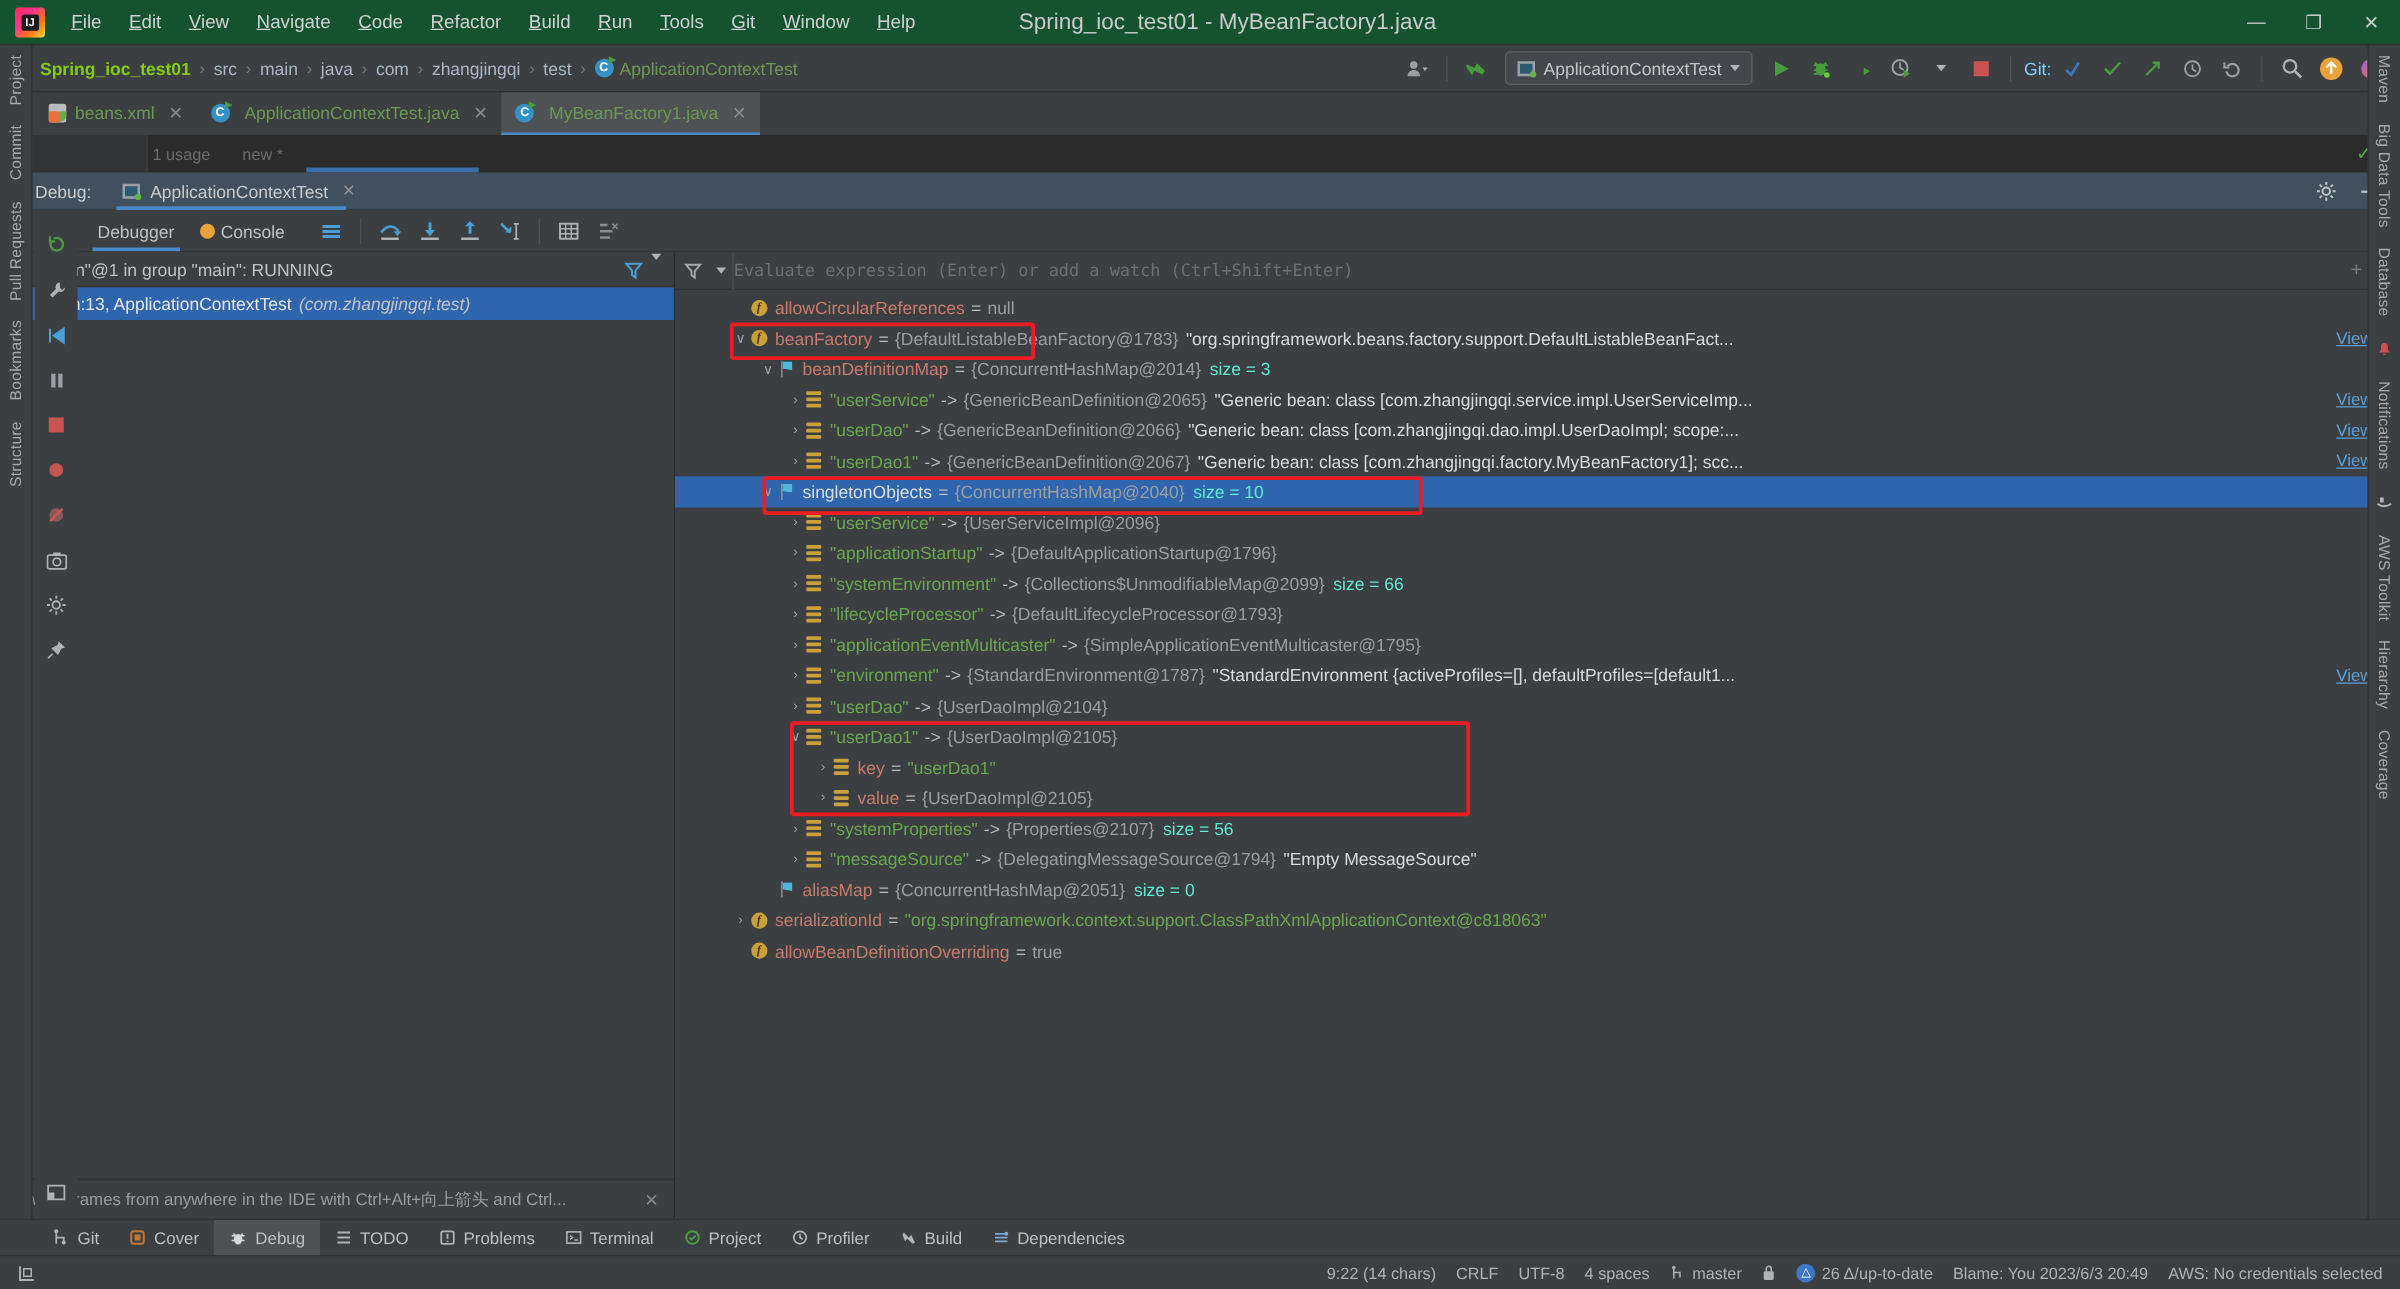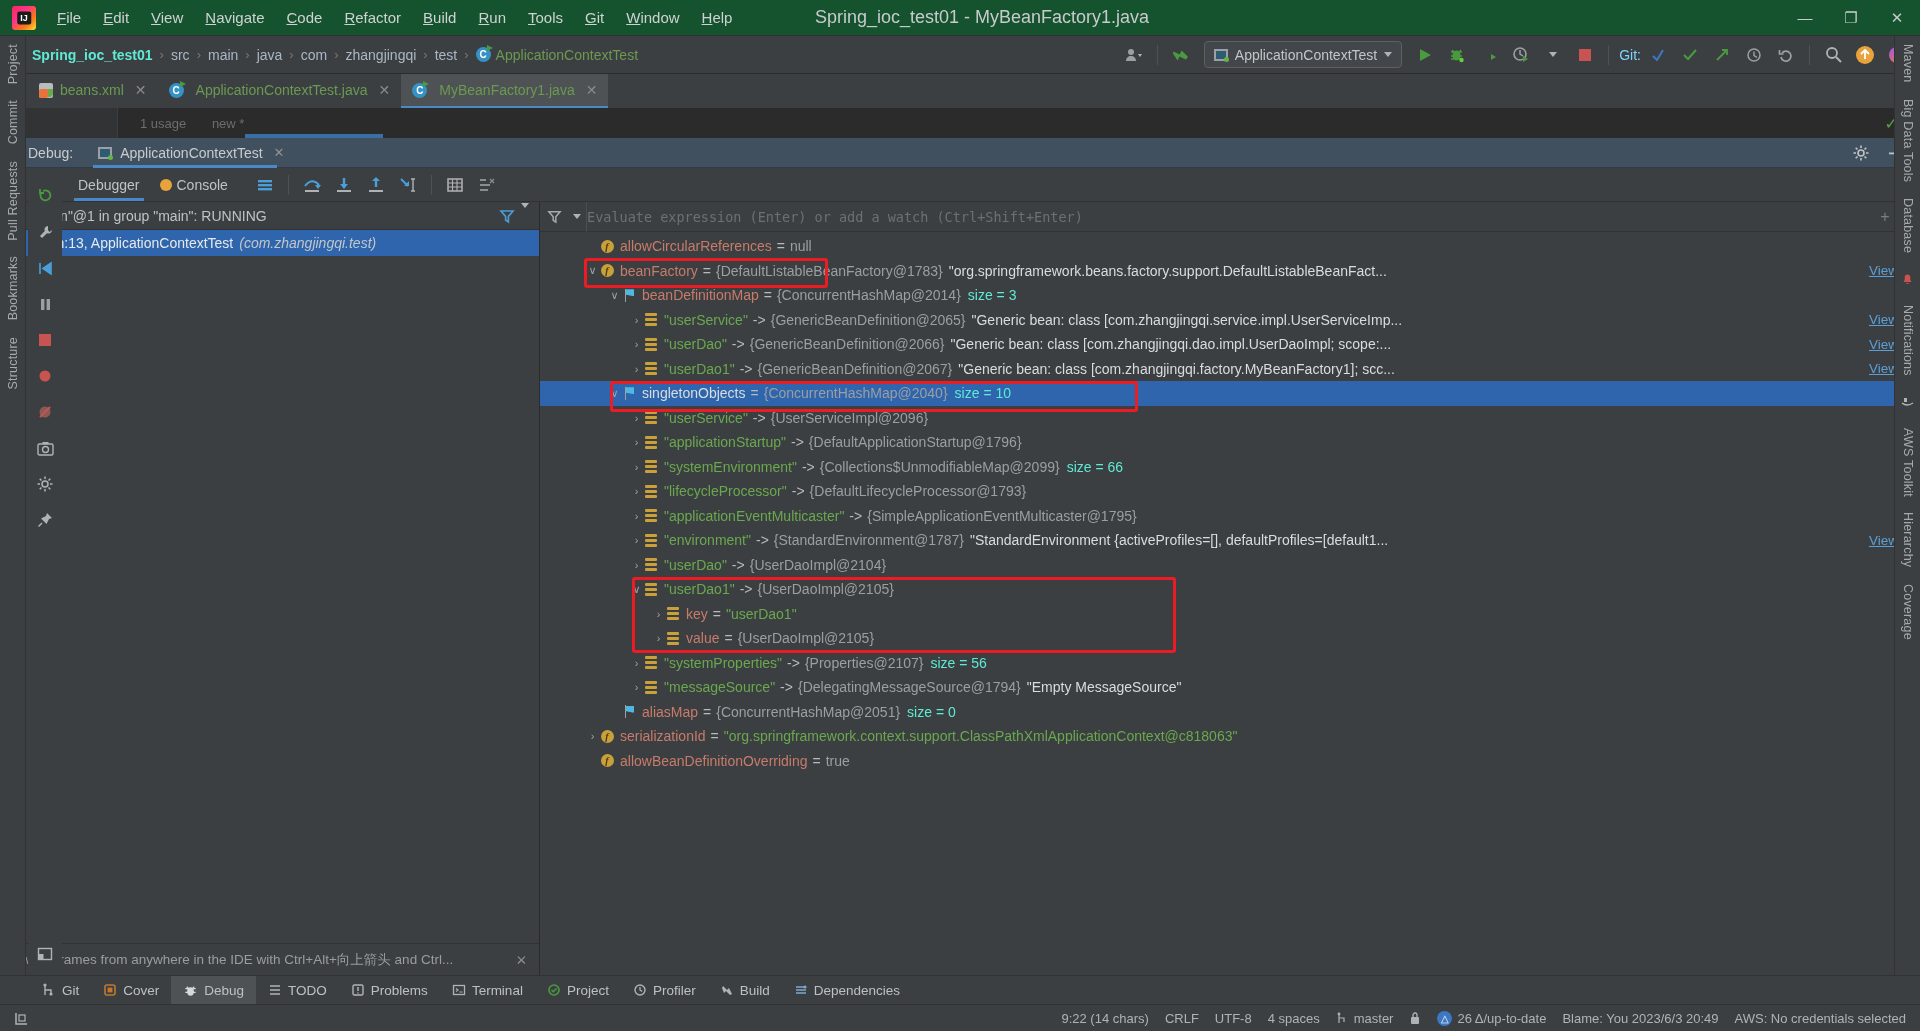--- a/index.html
+++ b/index.html
@@ -27,21 +27,21 @@
   .win-title{ position:absolute; left:50%; transform:translateX(-50%); font-size:18px; color:#c8cbcd; white-space:nowrap;margin-left:22px;}
   .winbtns{ margin-left:auto; display:flex; height:36px; }
   .winbtn{ width:46px; height:36px; display:flex; align-items:center; justify-content:center; color:#c8cbcd; font-size:15px; }
 
   
   .navbar{
     height:38px; background:#3c3f41; display:flex; align-items:center; padding:0 8px;
     flex:0 0 38px; border-bottom:1px solid #2b2b2b;
   }
   .crumb{ display:flex; align-items:center; font-size:14px; color:#a9b7c6; padding:1px 4px; white-space:nowrap;}
-  .crumb.proj{ font-weight:bold; color:#5eead4; }
+  .crumb.proj{ font-weight:bold; color:#84cc16; }
   .crumb.green{ color:#6a9a52; }
   .sep{ color:#787878; margin:0 3px; font-size:13px; }
   .clsicon{
     width:15px;height:15px;border-radius:50%;background:#3592c4;display:inline-block;margin-right:5px;position:relative;
     color:#fff;font-size:10px;font-weight:bold;text-align:center;line-height:15px;
   }
   .clsicon::after{ content:""; position:absolute; right:-2px; top:-2px; width:0;height:0;
     border-left:6px solid #4a9b3f; border-top:3px solid transparent; border-bottom:3px solid transparent;}
   .nav-right{ margin-left:auto; display:flex; align-items:center; gap:2px; }
   .tbtn{ width:30px;height:28px;display:flex;align-items:center;justify-content:center;border-radius:4px;cursor:default;}
@@ -62,21 +62,21 @@
     border-bottom:2px solid transparent;
   }
   .etab.active{ background:#4e5254; border-bottom:2px solid #4a88c7; }
   .etab .x{ color:#8a8a8a; font-size:14px; margin-left:4px; }
   .xmlicon{ width:14px;height:15px;background:#b9bcbe;border-radius:2px;position:relative;}
   .xmlicon::after{content:"";position:absolute;left:0;bottom:0;width:9px;height:9px;border-radius:2px;background:#e8733a;}
   .xmlicon::before{content:"";position:absolute;right:0;bottom:1px;width:8px;height:8px;border-radius:50% 0 50% 50%;background:#6aaa4a;}
 
   
   .editor-sliver{ height:30px;background:#2b2b2b;display:flex;align-items:center;position:relative;flex:0 0 30px;}
-  .gutter-note{ position:absolute; left:140px; color:#6d6d6d; font-size:13px; }
+  .gutter-note{ position:absolute; left:122px; color:#6d6d6d; font-size:13px; }
   .gutter-note .nw{ margin-left:22px; }
   .editor-sliver .leftgutter{width:118px;height:100%;background:#313335;border-right:1px solid #3c3f41;}
   .selbar{ position:absolute; left:245px; bottom:0; width:138px; height:4px; background:#3a6fa5;}
   .ok-check{ position:absolute; right:22px; color:#5a9e4c; font-size:16px; }
 
   
   .dbgheader{
     height:30px;background:#41505e;display:flex;align-items:center;gap:0;flex:0 0 30px;
     border-bottom:1px solid #2f3b45; padding-left:28px; position:relative;
   }

